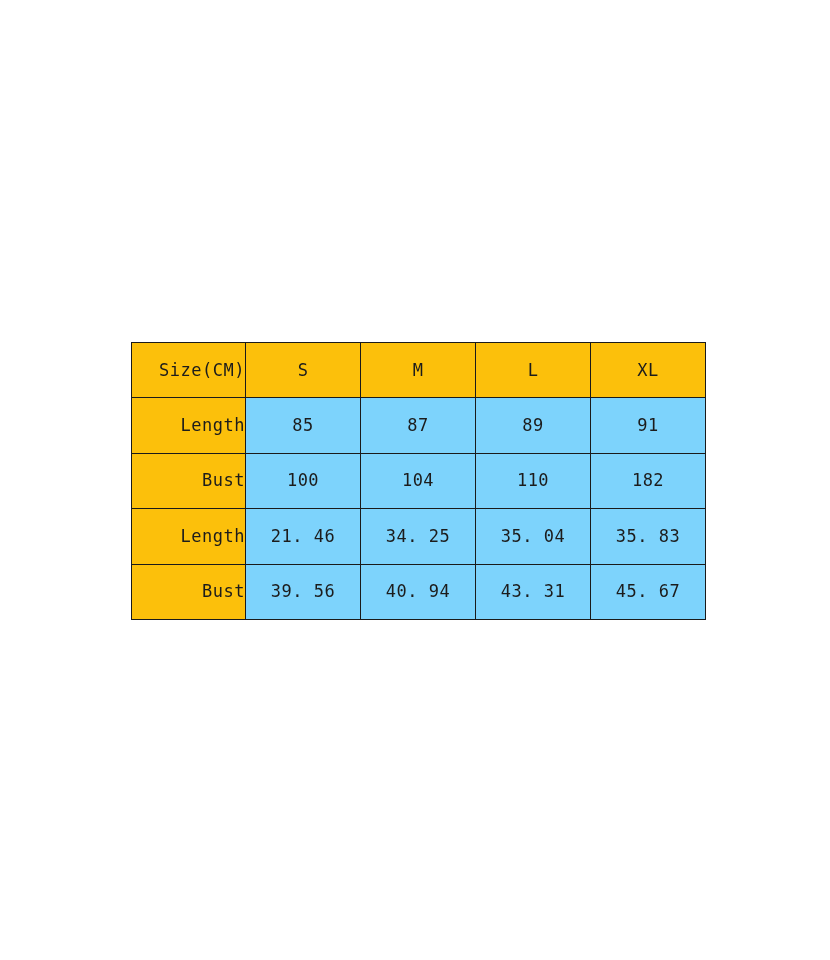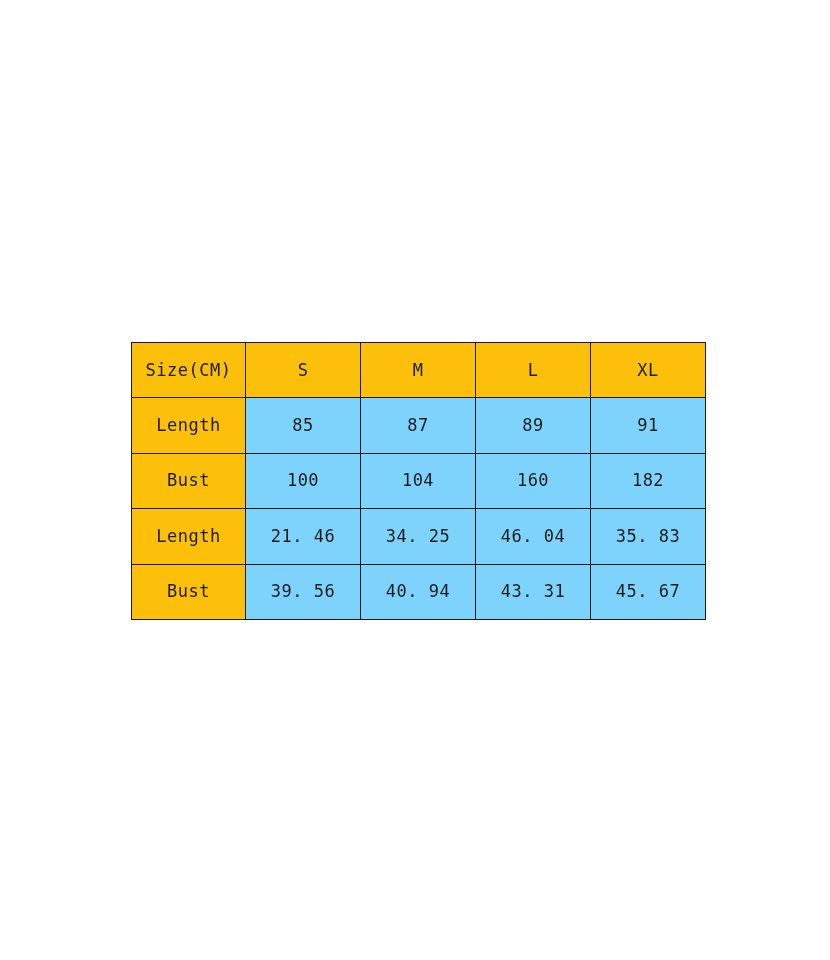--- a/index.html
+++ b/index.html
@@ -55,21 +55,21 @@
     color: #1c1c1c;
     letter-spacing: 0.5px;
     vertical-align: middle;
     white-space: pre;
   }
 
   
   td.label-cell {
     width: 113px;
     background: #fcc00b;
-    text-align: center;
+    text-align: right;
     padding-left: 6px;
     font-size: 16.5px;
   }
 
   
   td.value-cell {
     width: 114px;
     text-align: center;
     background: #7dd3fc;
     font-size: 18px;
@@ -106,30 +106,30 @@
         <td class="value-cell">85</td>
         <td class="value-cell">87</td>
         <td class="value-cell">89</td>
         <td class="value-cell">91</td>
       </tr>
 
       <tr>
         <td class="label-cell">Bust</td>
         <td class="value-cell">100</td>
         <td class="value-cell">104</td>
-        <td class="value-cell">160</td>
+        <td class="value-cell">110</td>
         <td class="value-cell">182</td>
       </tr>
 
 
       <tr>
         <td class="label-cell">Length</td>
         <td class="value-cell">21. 46</td>
         <td class="value-cell">34. 25</td>
-        <td class="value-cell">46. 04</td>
+        <td class="value-cell">35. 04</td>
         <td class="value-cell">35. 83</td>
       </tr>
 
       <tr>
         <td class="label-cell">Bust</td>
         <td class="value-cell">39. 56</td>
         <td class="value-cell">40. 94</td>
         <td class="value-cell">43. 31</td>
         <td class="value-cell">45. 67</td>
       </tr>

